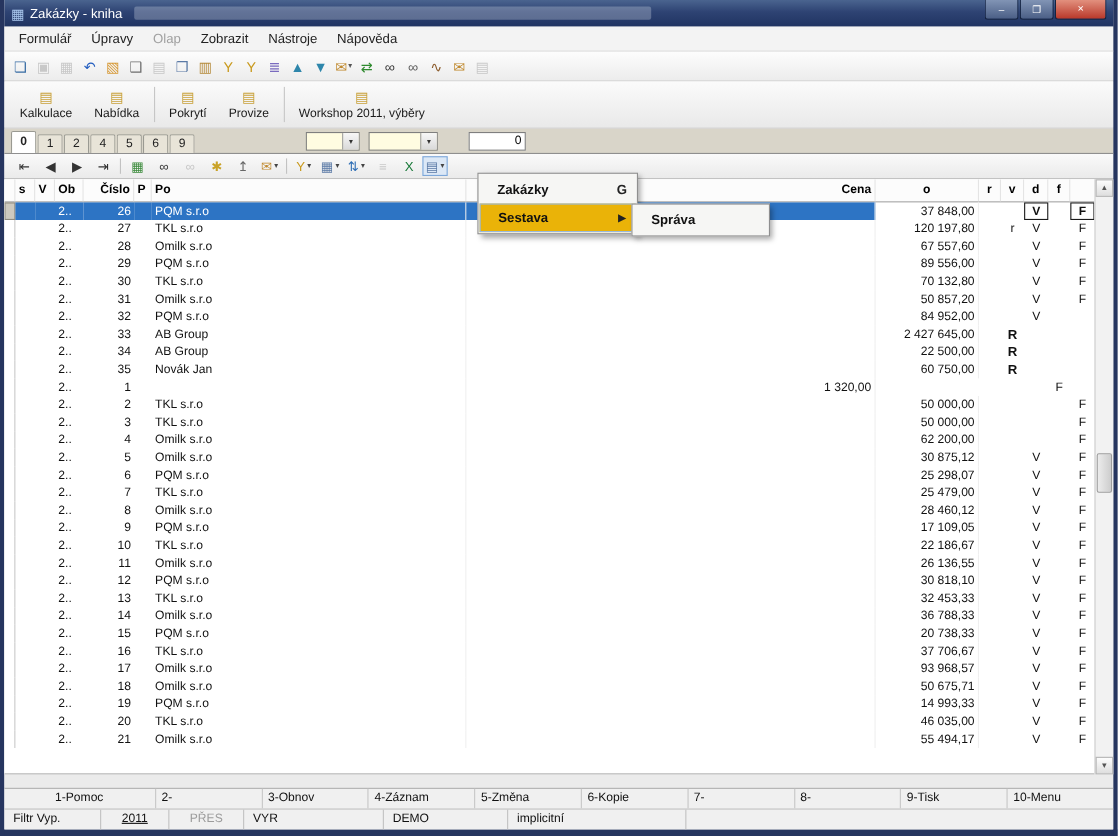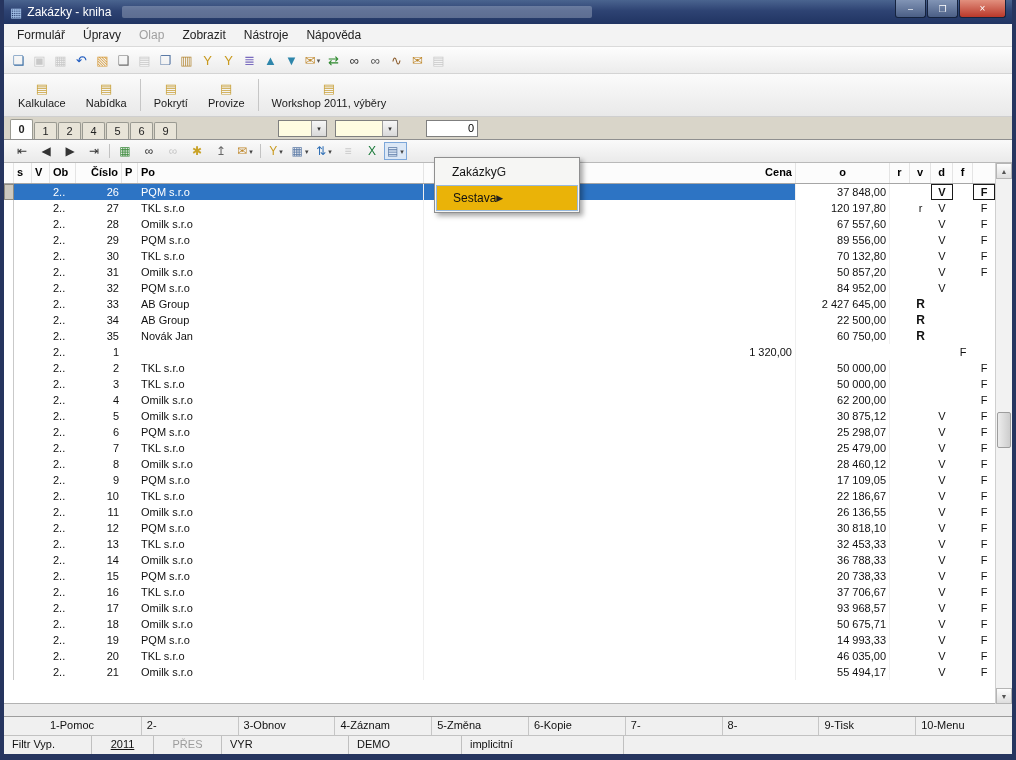--- a/index.html
+++ b/index.html
@@ -78,21 +78,21 @@
   .st:nth-child(2){width:62px;text-align:center;text-decoration:underline;}
   .st:nth-child(3){width:68px;text-align:center;color:#9c9c9c;}
   .st:nth-child(4){width:127px;}
   .st:nth-child(5){width:113px;}
   .st:nth-child(6){width:162px;}
   .st.fill{flex:1;border-right:none;}
   
   .ctxmenu,.ctxsubmenu{position:absolute;background:#f6f6f4;border:1px solid #8f8f8f;box-shadow:3px 3px 5px rgba(0,0,0,.35);z-index:50;padding:1px;box-sizing:border-box;}
   .ctxmenu{left:430px;top:157px;width:146px;}
   .ctxsubmenu{left:570px;top:185px;width:126px;}
-  .cmi{height:26px;display:flex;align-items:center;padding:0 8px 0 16px;font-size:12px;color:#111;box-sizing:border-box;}
+  .cmi{height:26px;display:flex;align-items:center;justify-content:space-between;padding:0 8px 0 16px;font-size:12px;color:#111;box-sizing:border-box;font-weight:bold;}
   .cmi.selected{background:#eab308;border:1px solid #98b9de;}
   .cmi .short{color:#222;}
   .cmi .arrow{font-size:9px;color:#222;}
 </style>
 </head>
 <body>
 
 <div class="window">
 
   <div class="titlebar">
@@ -832,14 +832,19 @@
   <div class="ctxmenu" id="ctxmenu">
       <div class="cmi">
         <span class="lbl">Zakázky</span>
         <span class="short">G</span>
       </div>
       <div class="cmi selected">
         <span class="lbl">Sestava</span>
         <span class="arrow">▶</span>
       </div>
     </div>
+  <div class="ctxsubmenu" id="ctxsubmenu">
+      <div class="cmi">
+        <span class="lbl">Správa</span>
+      </div>
+    </div>
 
 </div>
 
 </body></html>

